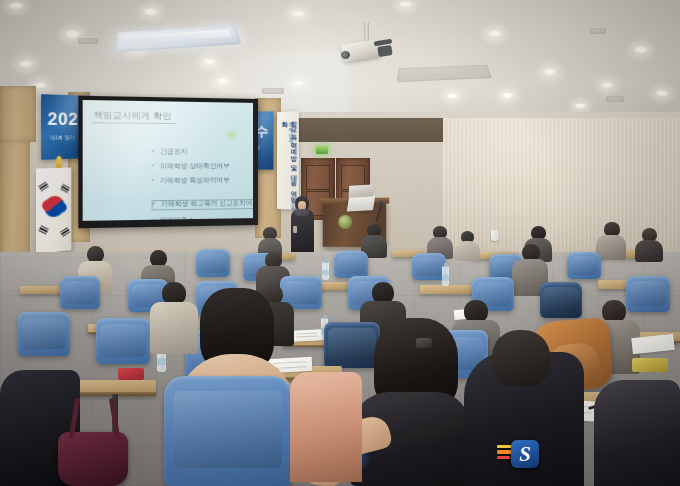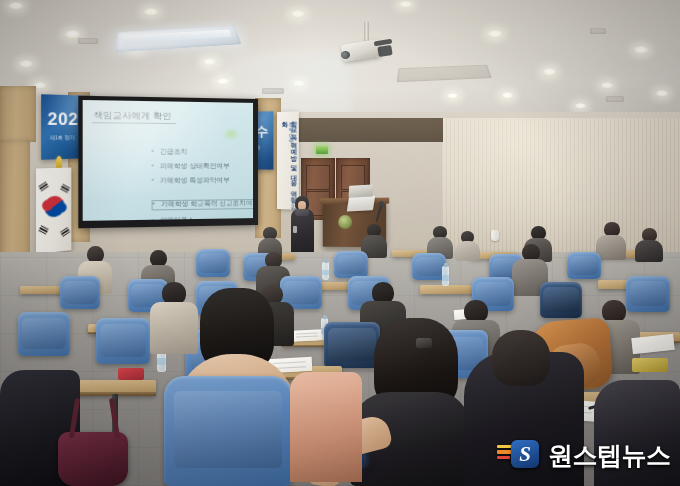--- a/index.html
+++ b/index.html
@@ -824,16 +824,15 @@
     <div class="wm-mark">
       <div class="wm-bars">
           <i></i>
           <i></i>
           <i></i>
         </div>
       <div class="wm-s">
         <span>S</span>
       </div>
     </div>
-    <div class="wm-text">원스텝뉴스</div>
   </div>
 
 </div>
 
 </body></html>

